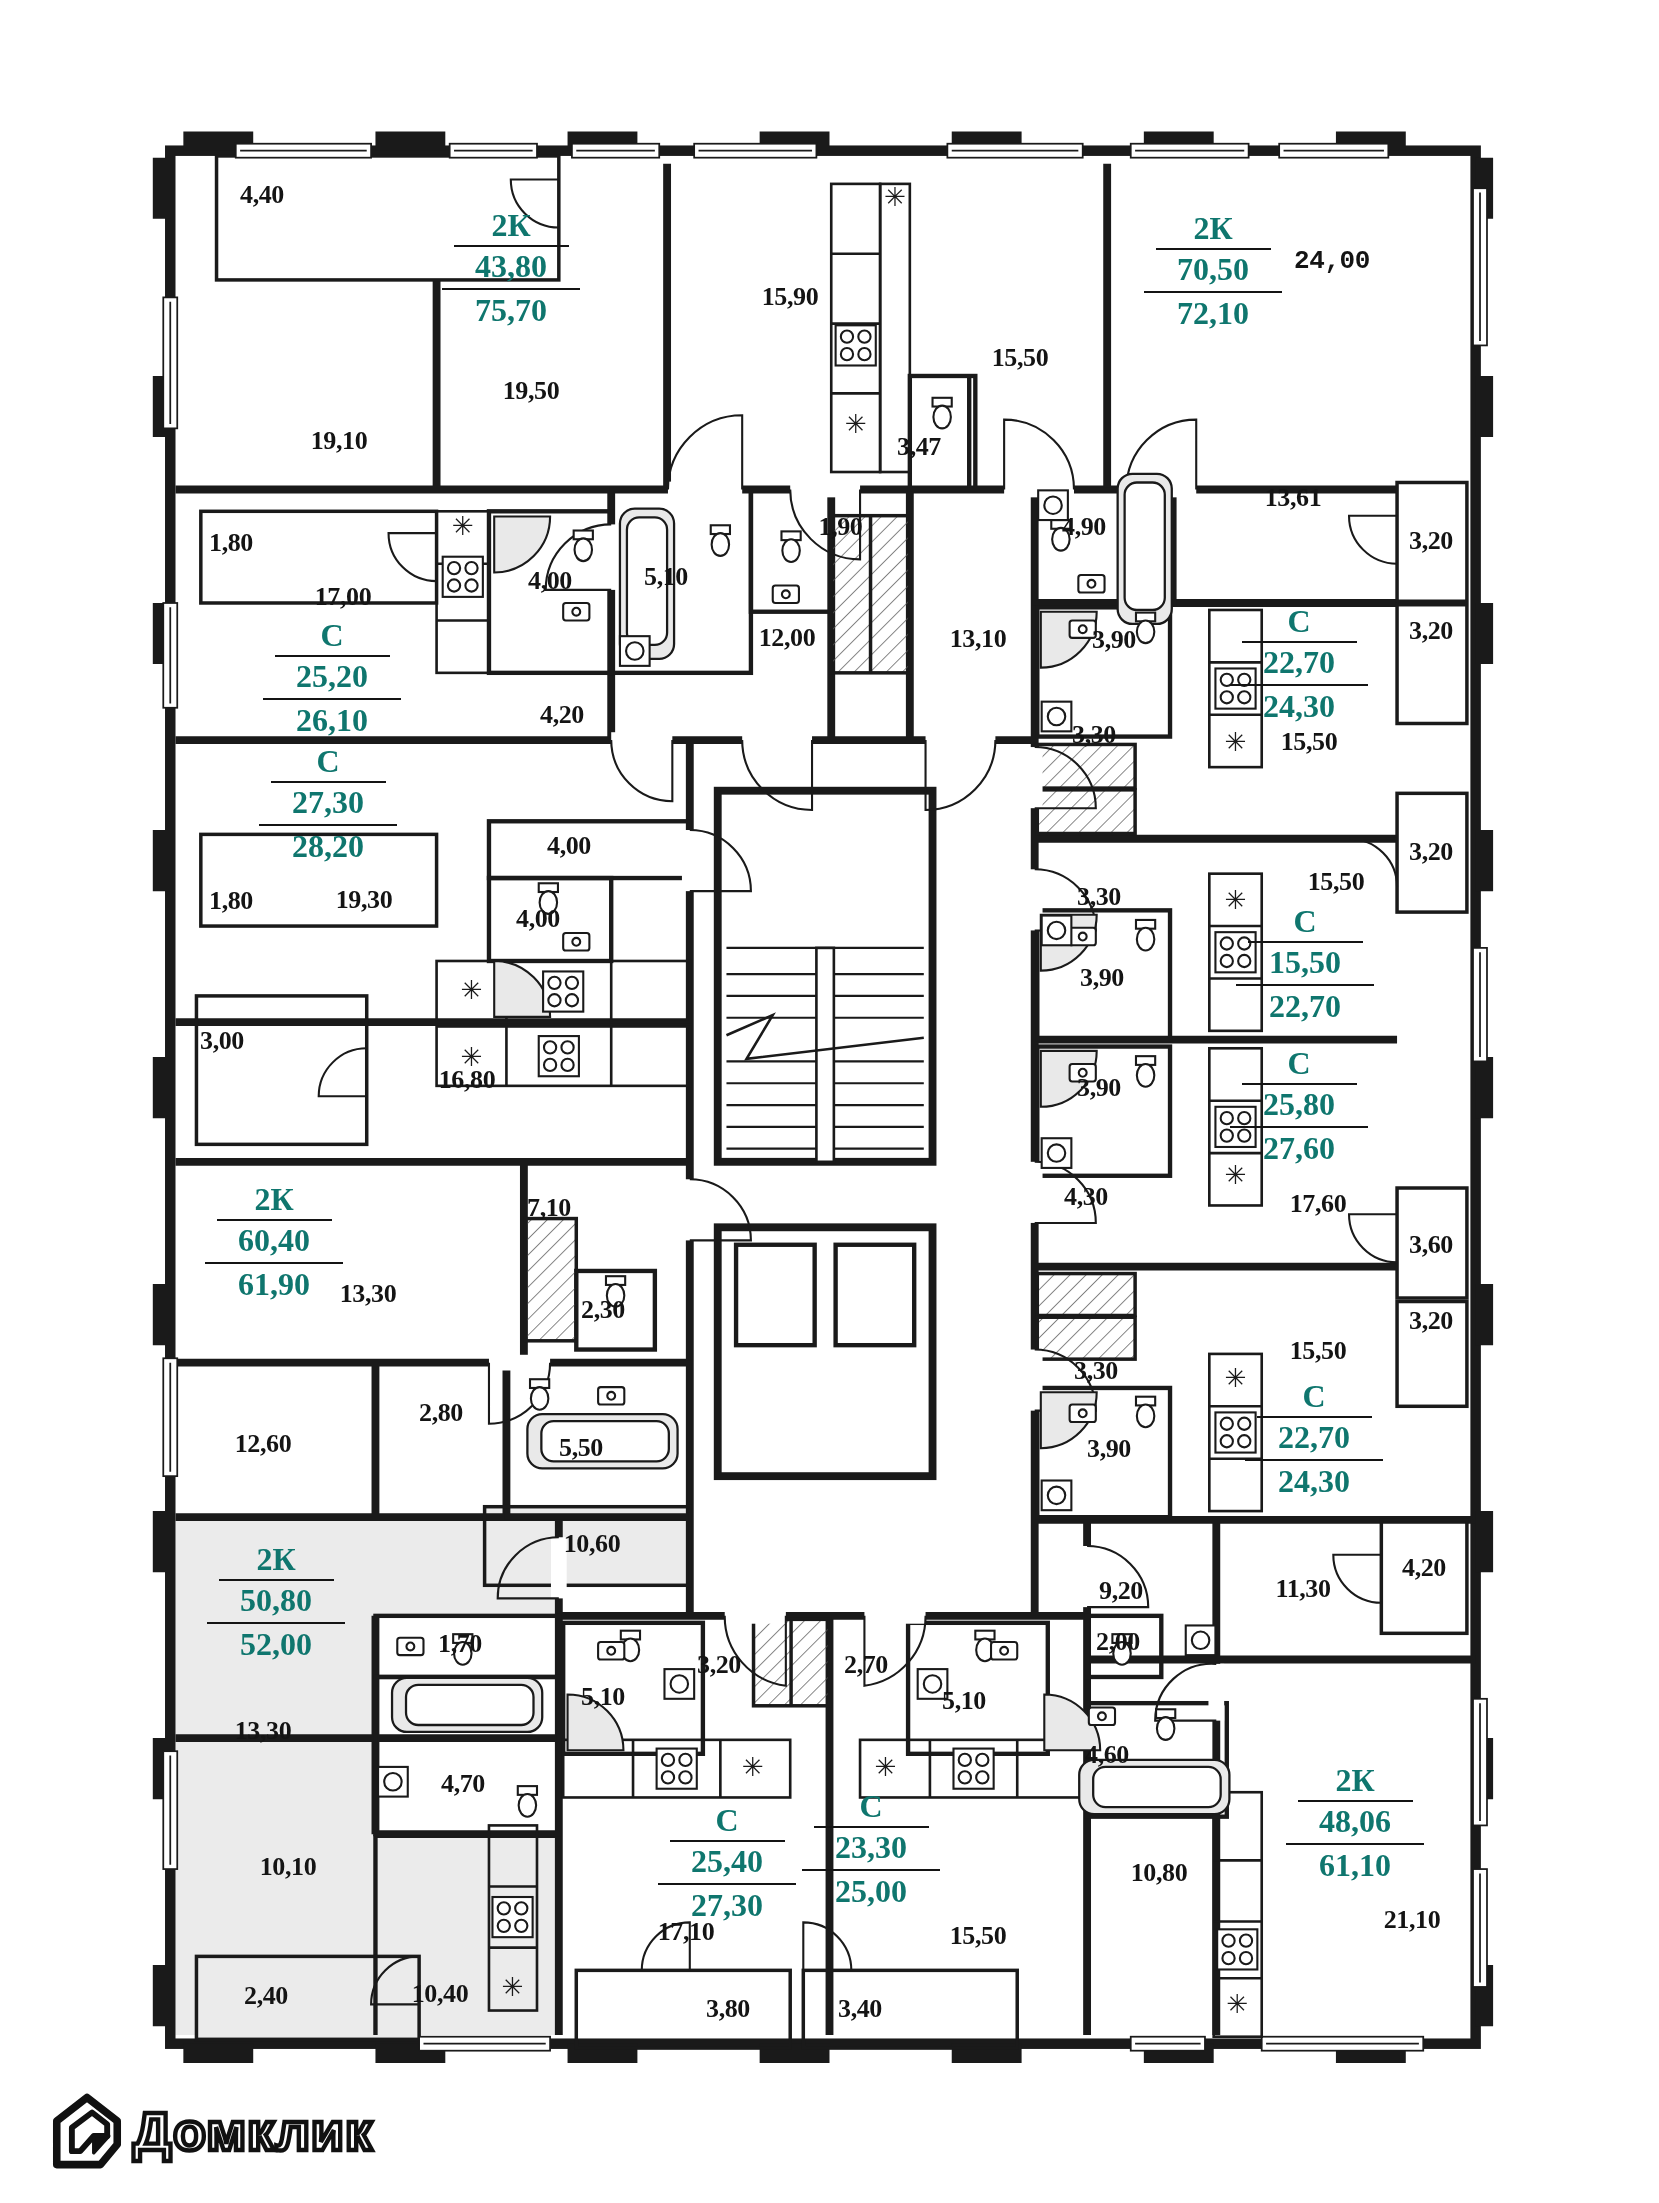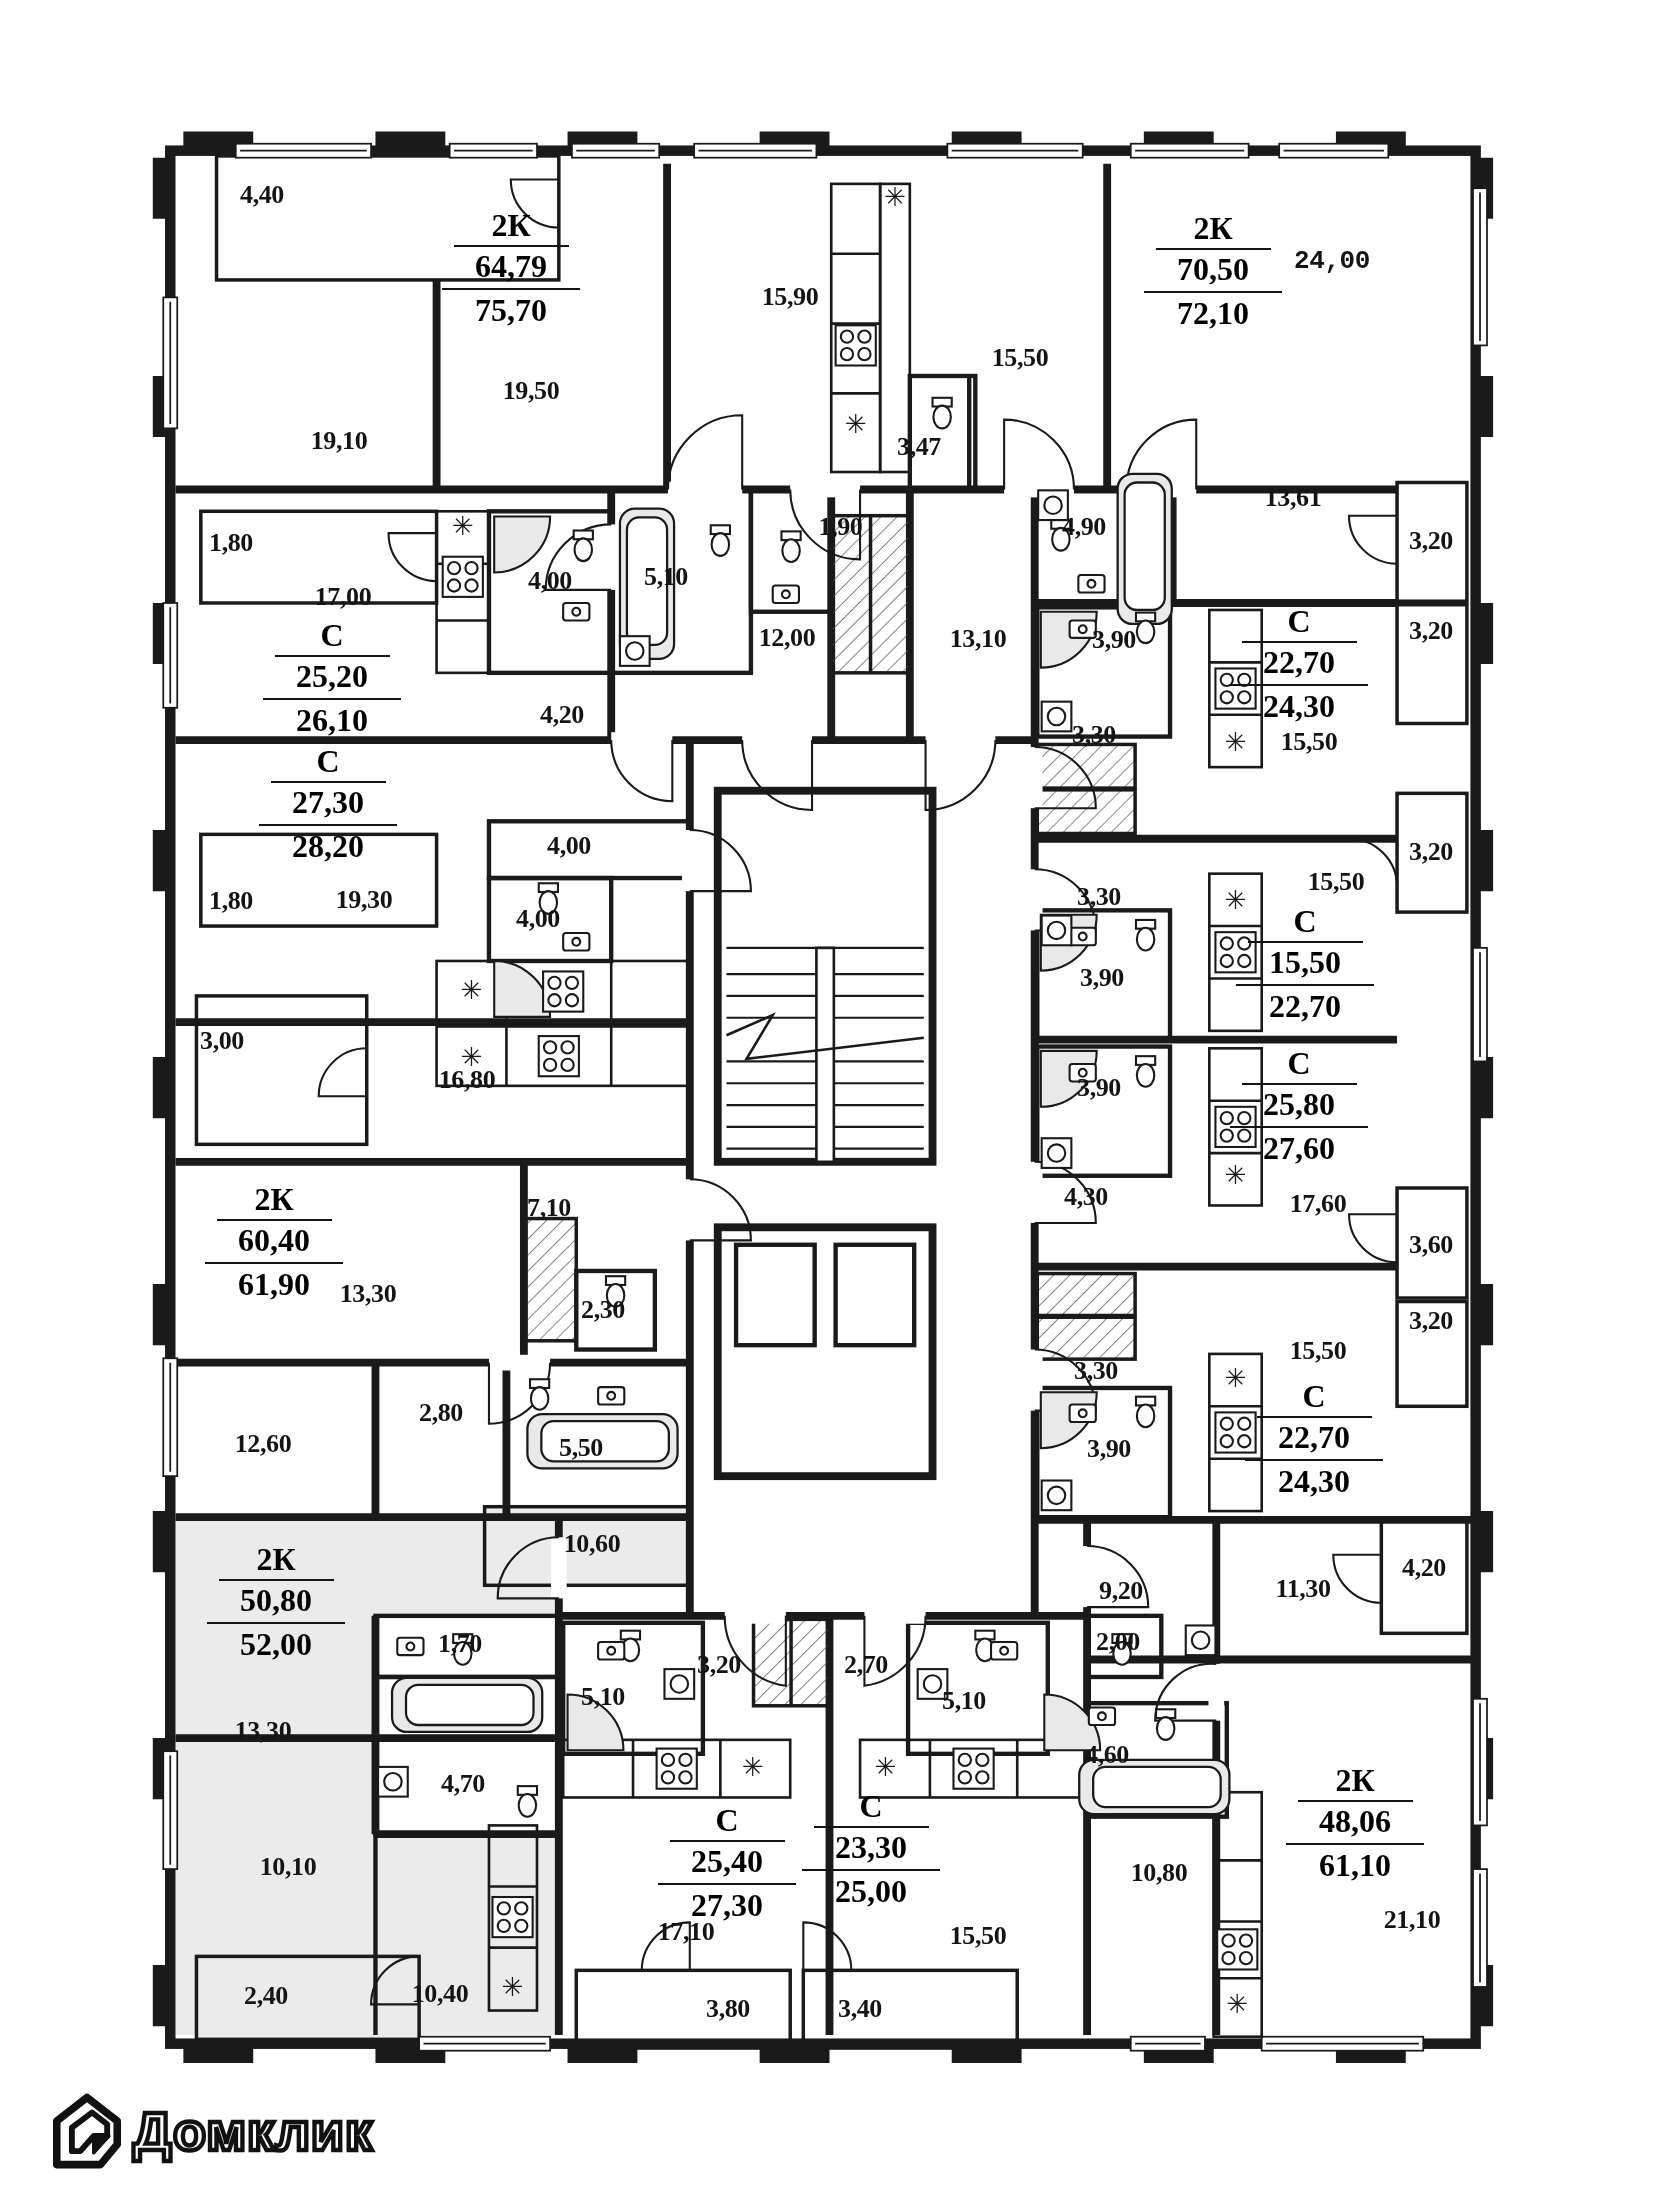--- a/index.html
+++ b/index.html
@@ -1,21 +1,21 @@
 <!DOCTYPE html>
 <html style="font-size:14px"><head>
 <meta charset="utf-8">
 <style>
   html,body{margin:0;padding:0;background:#fff;}
   .page{position:relative;width:1659px;height:2204px;background:#ffffff;overflow:hidden;
         font-family:"Liberation Serif",serif;}
   .plan-svg{position:absolute;left:0;top:0;}
   .lbl{position:absolute;transform:translate(-50%,-50%);font:700 26px "Liberation Serif",serif;
        color:#141414;white-space:nowrap;letter-spacing:-0.4px;z-index:5;}
-  .apt{position:absolute;transform:translateX(-50%);text-align:center;color:#000000;z-index:6;}
+  .apt{position:absolute;transform:translateX(-50%);text-align:center;color:#0f766e;z-index:6;}
   .apt .t{font:700 32px/33px "Liberation Serif",serif;display:block;}
   .apt .a{font:700 32px/37px "Liberation Serif",serif;display:block;}
   .apt .r1{width:115px;border-top:2.6px solid #141414;margin:2.6px auto 1.7px auto;}
   .apt .r2{width:138px;border-top:2.6px solid #141414;margin:2.6px auto 1.7px auto;}
   .brandbar{position:absolute;left:45px;top:2089px;display:flex;align-items:center;gap:4px;z-index:7;}
   .brandname{font:800 54px "Liberation Sans",sans-serif;color:#ffffff;
              -webkit-text-stroke:4.4px #111;letter-spacing:0.9px;}
 </style>
 </head>
 <body>
@@ -401,21 +401,21 @@
       <span class="lbl" style="left: 1412px; top: 1920px;">21,10</span>
       <span class="lbl" style="left: 266px; top: 1996px;">2,40</span>
       <span class="lbl" style="left: 440px; top: 1994px;">10,40</span>
       <span class="lbl" style="left: 728px; top: 2009px;">3,80</span>
       <span class="lbl" style="left: 860px; top: 2009px;">3,40</span>
     </div>
 <div id="stacks">
       <div class="apt" style="left: 511px; top: 209px;">
         <span class="t">2К</span>
         <div class="r1"></div>
-        <span class="a">64,79</span>
+        <span class="a">43,80</span>
         <div class="r2"></div>
         <span class="a">75,70</span>
       </div>
       <div class="apt" style="left: 1213px; top: 212px;">
         <span class="t">2К</span>
         <div class="r1"></div>
         <span class="a">70,50</span>
         <div class="r2"></div>
         <span class="a">72,10</span>
       </div>

